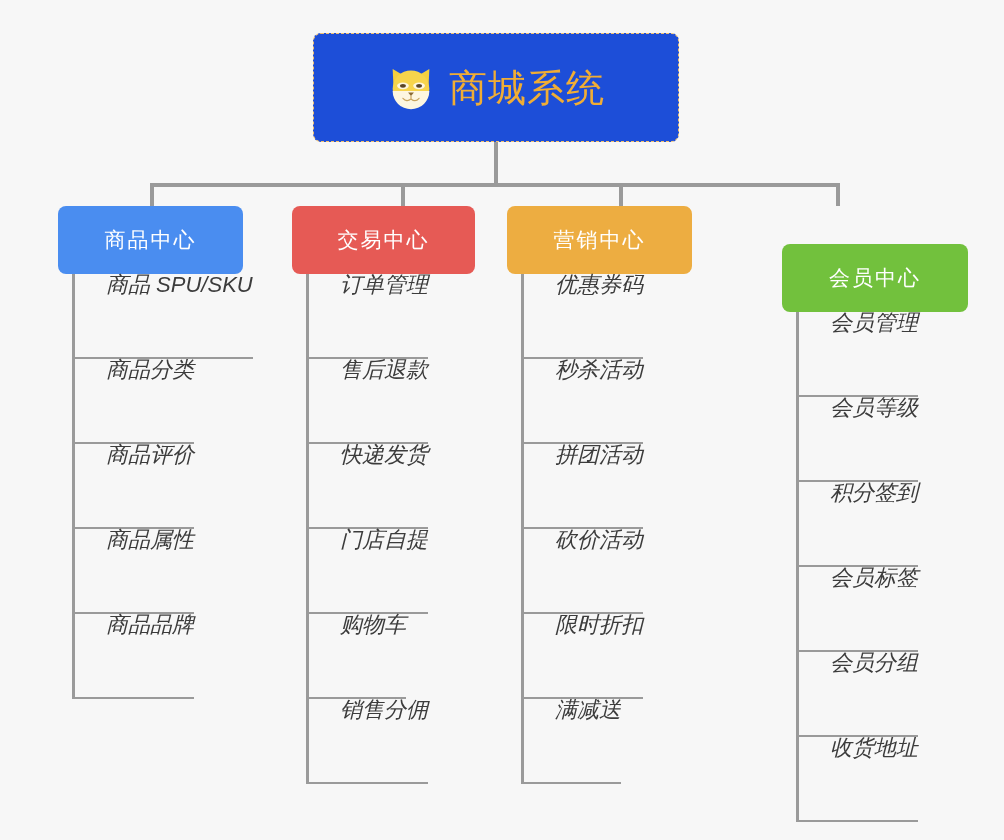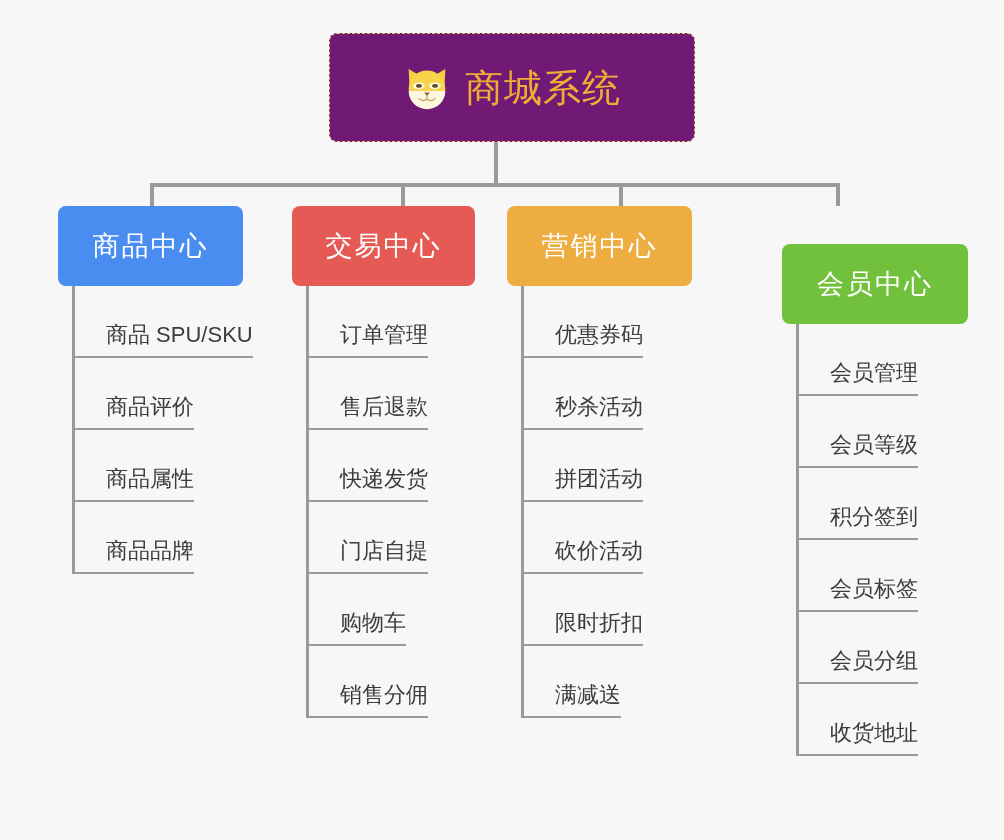--- a/index.html
+++ b/index.html
@@ -23,28 +23,27 @@
   }
 
   
   #root-node {
     position: absolute;
     left: 313px;
     top: 33px;
     width: 366px;
     height: 109px;
     box-sizing: border-box;
-    background: #701a75;
+    background: #1d4ed8;
     border: 1px dashed #f0c070;
     border-radius: 8px;
     display: flex;
     align-items: center;
     justify-content: center;
     gap: 14px;
-    margin-left: 16px;
   }
   #root-icon {
     width: 48px;
     height: 44px;
     flex: 0 0 auto;
     display: block;
   }
   #root-title {
     font-size: 38px;
     color: #f0ad35;
@@ -84,27 +83,27 @@
   .column {
     position: absolute;
     top: 206px;
   }
   .col-0 { left: 58px;  }
   .col-1 { left: 292px; }
   .col-2 { left: 507px; }
   .col-3 { left: 782px; margin-top: 38px; }
 
   .cat-header {
-    height: 80px;
+    height: 68px;
     border-radius: 8px;
     display: flex;
     align-items: center;
     justify-content: center;
     color: #ffffff;
-    font-size: 27px;
+    font-size: 21px;
     letter-spacing: 2px;
     white-space: nowrap;
     box-sizing: border-box;
   }
   .col-0 .cat-header { width: 185px; background: #4a8df0; }
   .col-1 .cat-header { width: 183px; background: #e65a55; }
   .col-2 .cat-header { width: 185px; background: #edad41; }
   .col-3 .cat-header { width: 186px; background: #72c13d; }
 
   
@@ -112,25 +111,25 @@
     position: relative;
     margin-left: 14px;
     padding-left: 0;
     width: 230px;
     border-left: 3px solid #9a9a9a;
     box-sizing: border-box;
   }
 
   .leaf-item {
     position: relative;
-    height: 72px;
+    height: 85px;
     box-sizing: border-box;
     display: flex;
-    align-items: flex-end;
     padding-left: 31px;
+    font-style: italic;
   }
   .leaf-label {
     font-size: 22px;
     color: #3c3c3c;
     line-height: 1;
     padding-bottom: 10px;
     white-space: nowrap;
     border-bottom: 2px solid #9a9a9a;
     display: inline-block;
   }
@@ -186,20 +185,23 @@
 
   <div class="column col-0">
     <div class="cat-header">
       <span>商品中心</span>
     </div>
     <div class="leaf-list">
       <div class="leaf-item">
           <span class="leaf-label">商品 SPU/SKU</span>
         </div>
       <div class="leaf-item">
+          <span class="leaf-label">商品分类</span>
+        </div>
+      <div class="leaf-item">
           <span class="leaf-label">商品评价</span>
         </div>
       <div class="leaf-item">
           <span class="leaf-label">商品属性</span>
         </div>
       <div class="leaf-item">
           <span class="leaf-label">商品品牌</span>
         </div>
     </div>
   </div>

